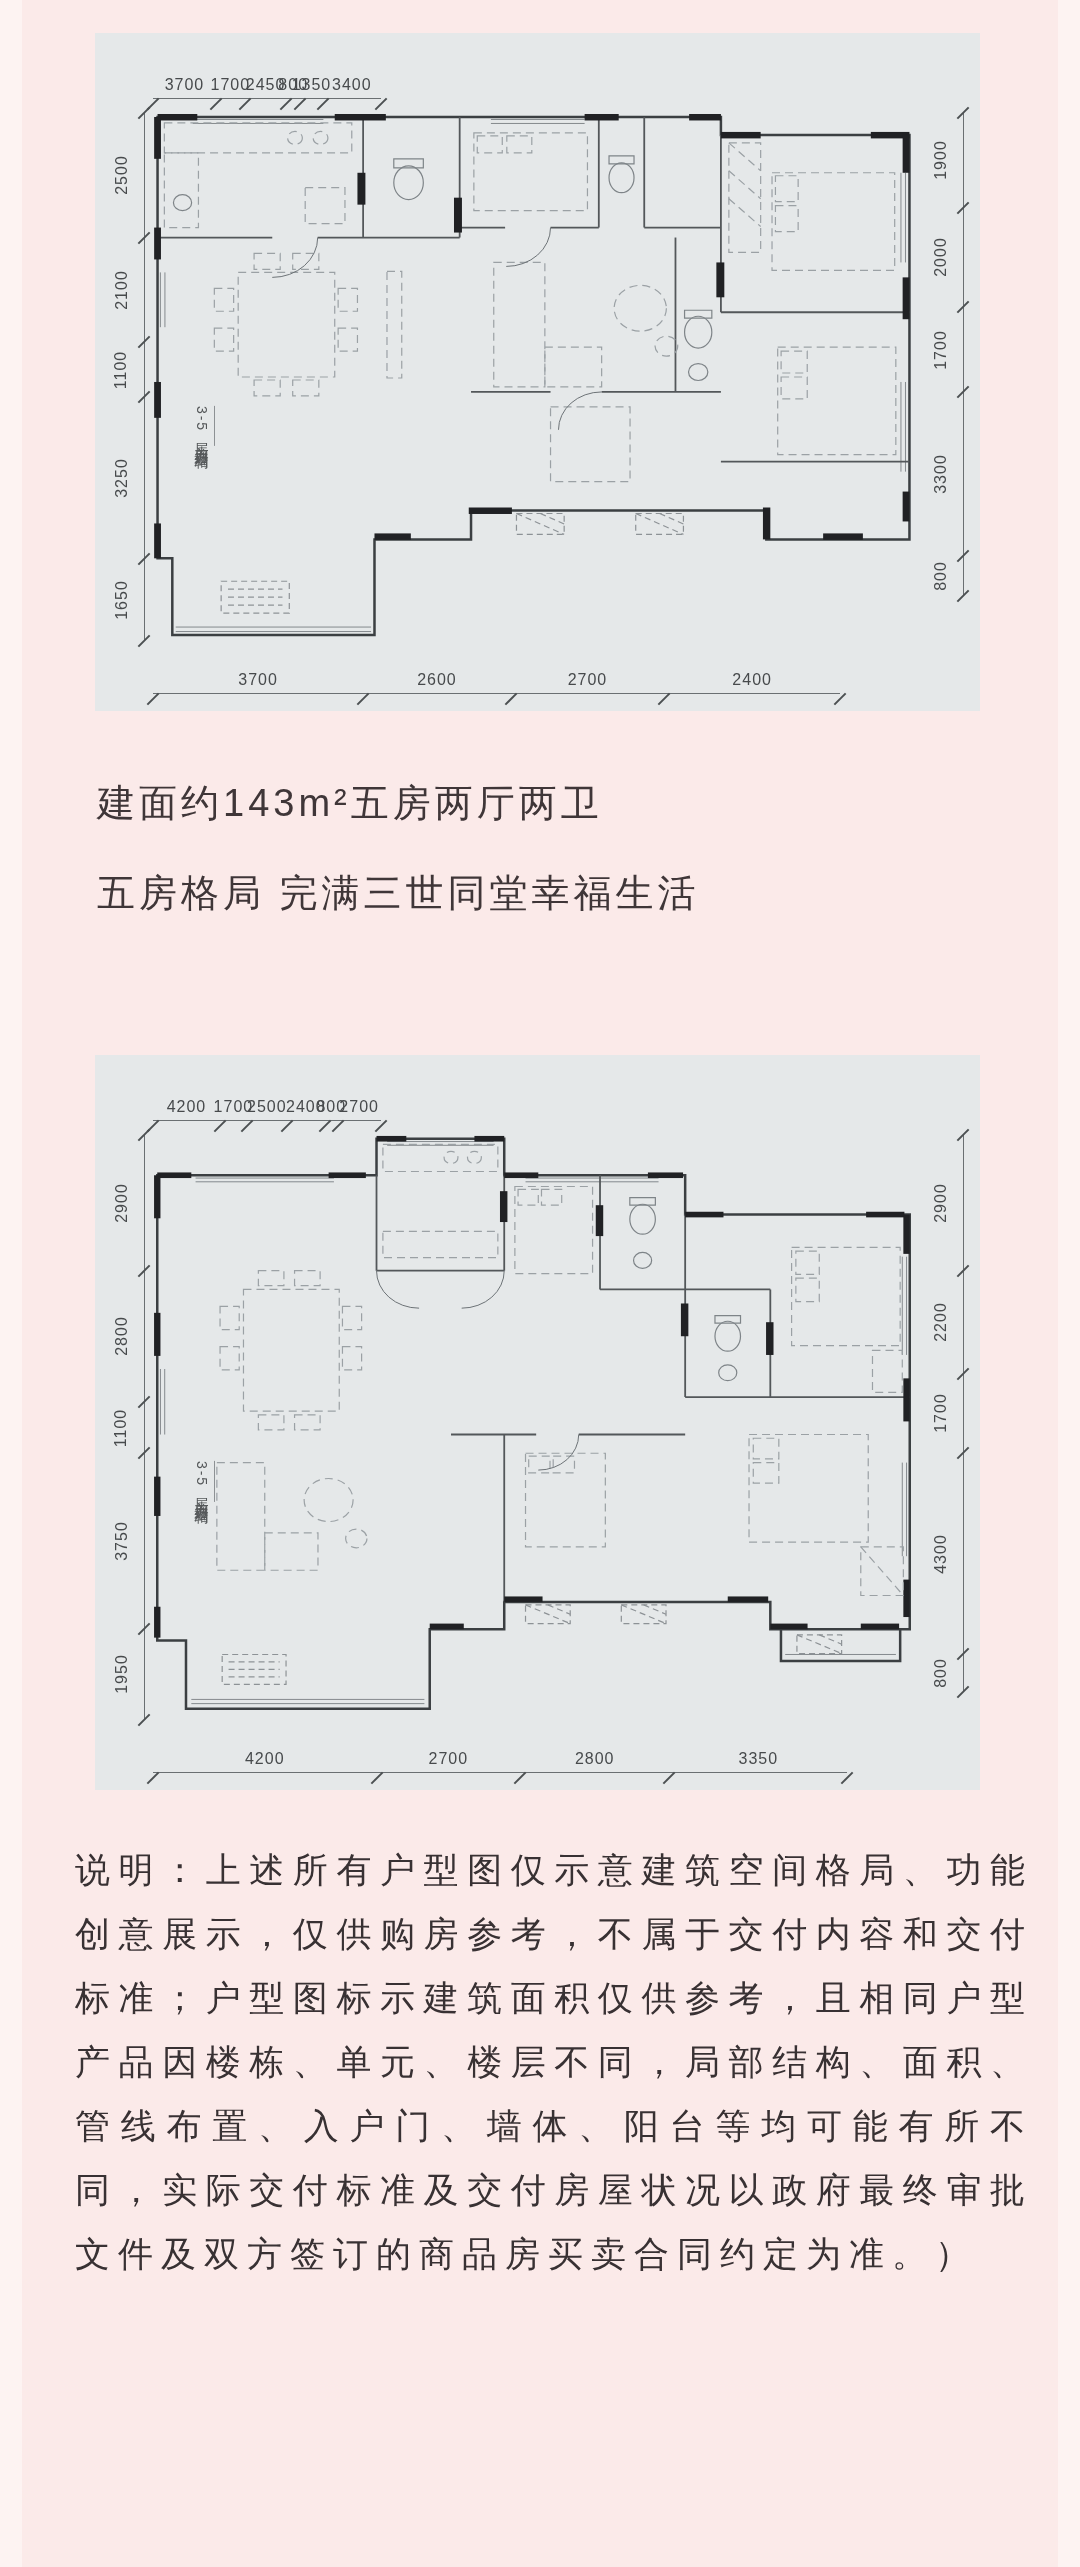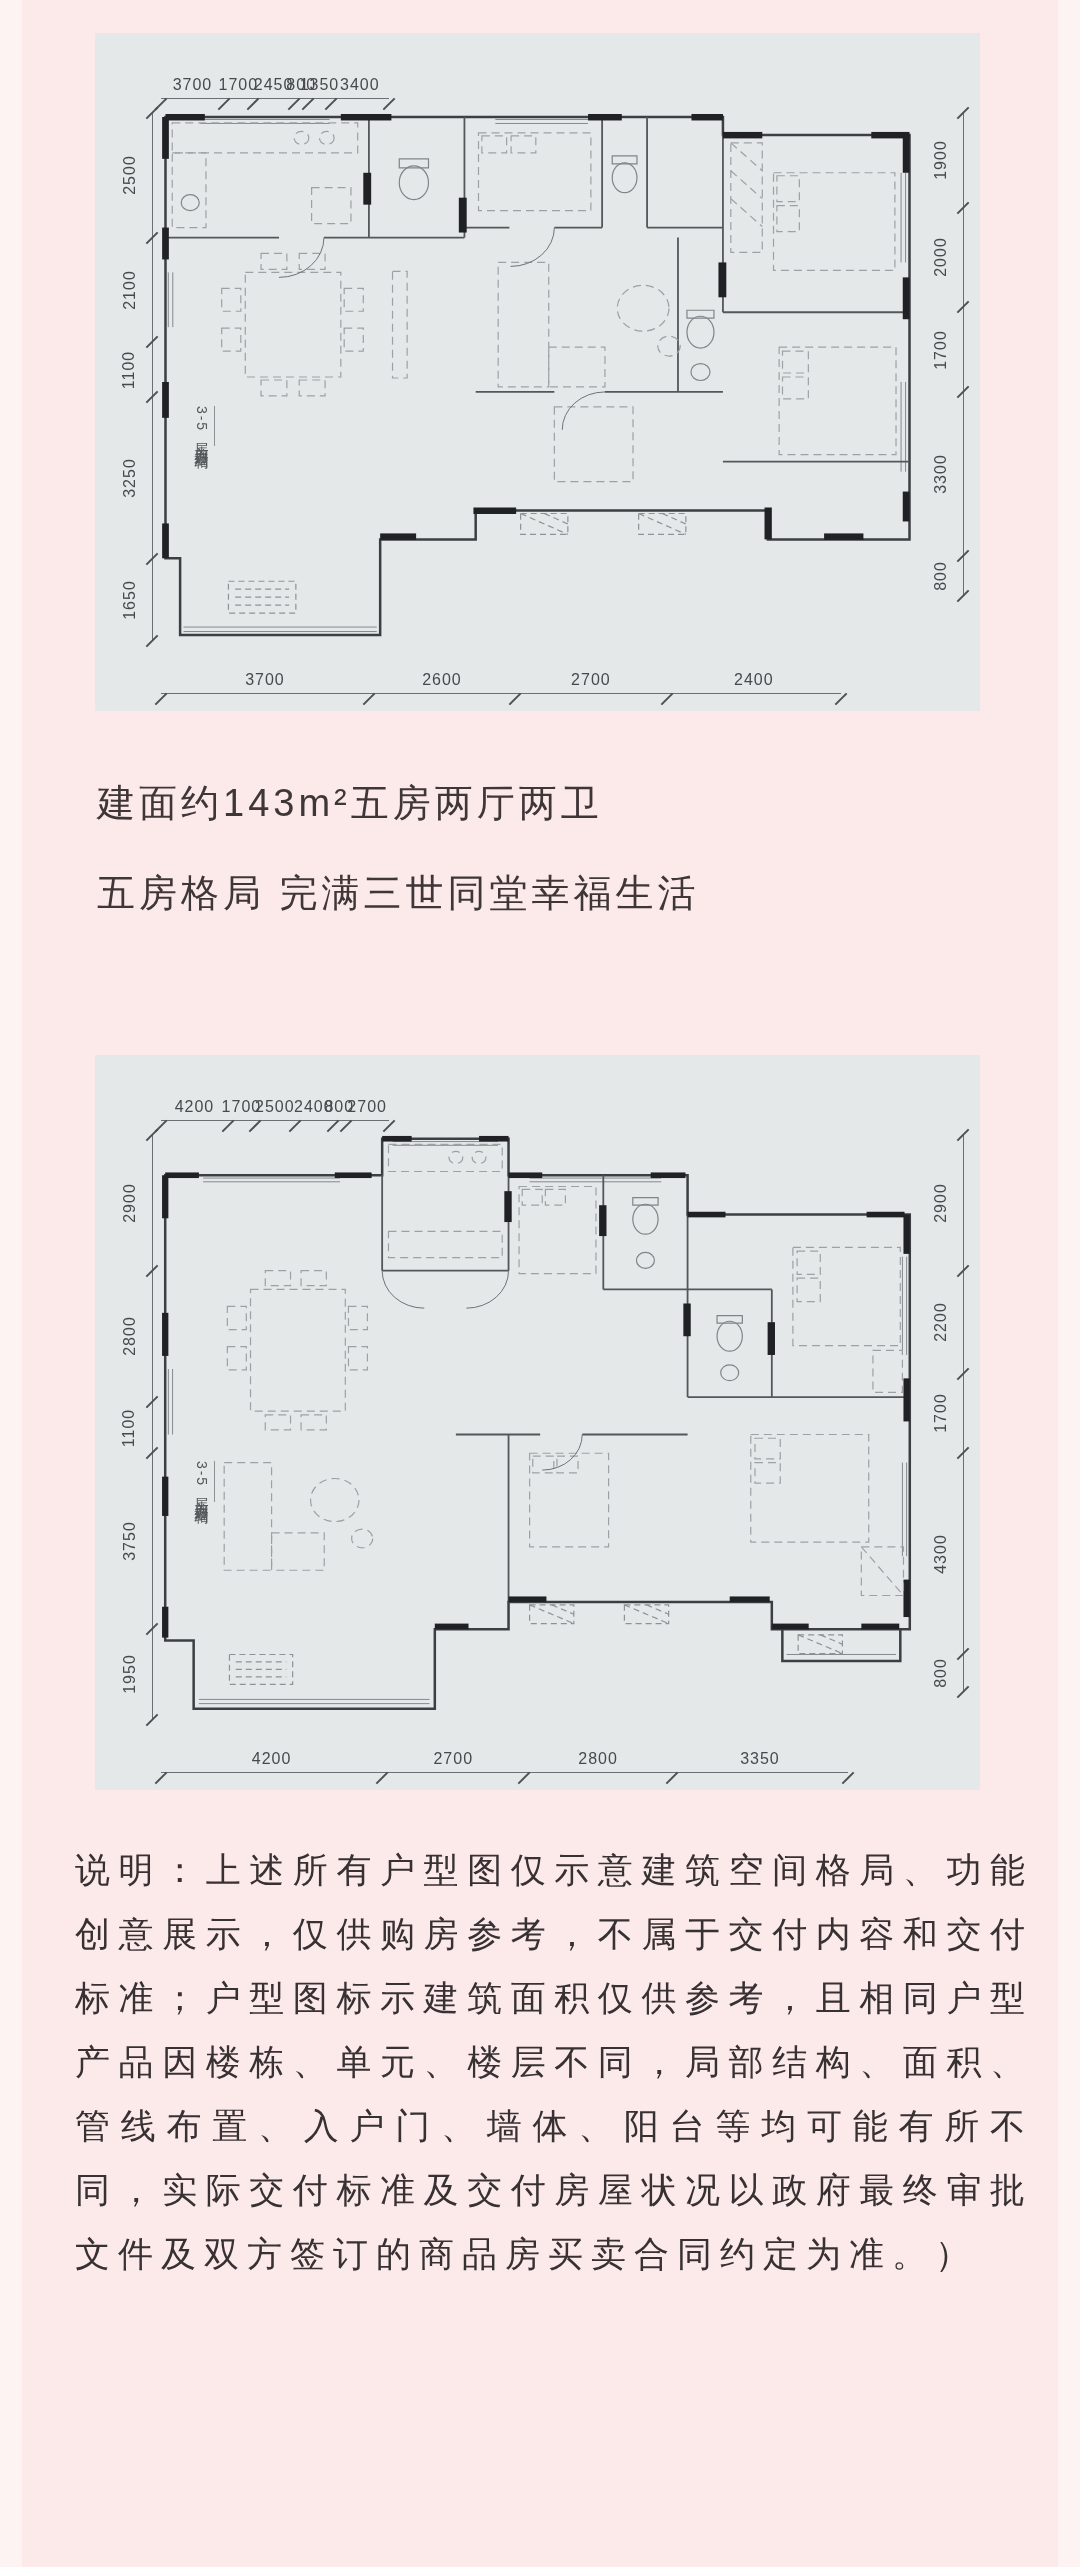--- a/index.html
+++ b/index.html
@@ -13,21 +13,21 @@
   body::after{right:0}
 
   
   .panel{
     position:absolute;left:95px;width:885px;z-index:1;
     background:var(--panel,#e5e8e9);
     display:grid;
     grid-template-columns:42px 1fr 42px;
     grid-template-rows:56px 1fr 54px;
     gap:8px;
-    padding:16px 16px 8px 16px;
+    padding:16px 16px 8px 8px;
     box-sizing:border-box;
   }
   #panel1{top:33px;height:678px}
   #panel2{top:1055px;height:735px}
 
   .cell-top{grid-area:1/2;display:flex;align-items:flex-end;padding-bottom:6px}
   .cell-left{grid-area:2/1}
   .cell-draw{grid-area:2/2;position:relative}
   .cell-right{grid-area:2/3}
   .cell-bottom{grid-area:3/2;padding-top:10px;box-sizing:border-box}

